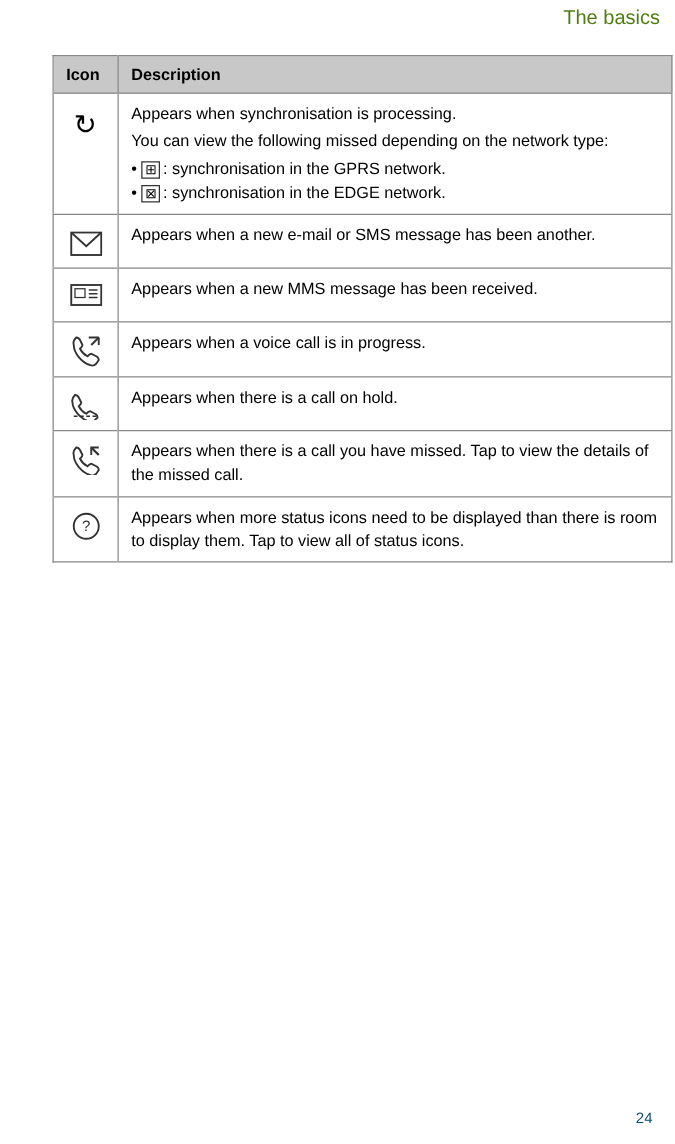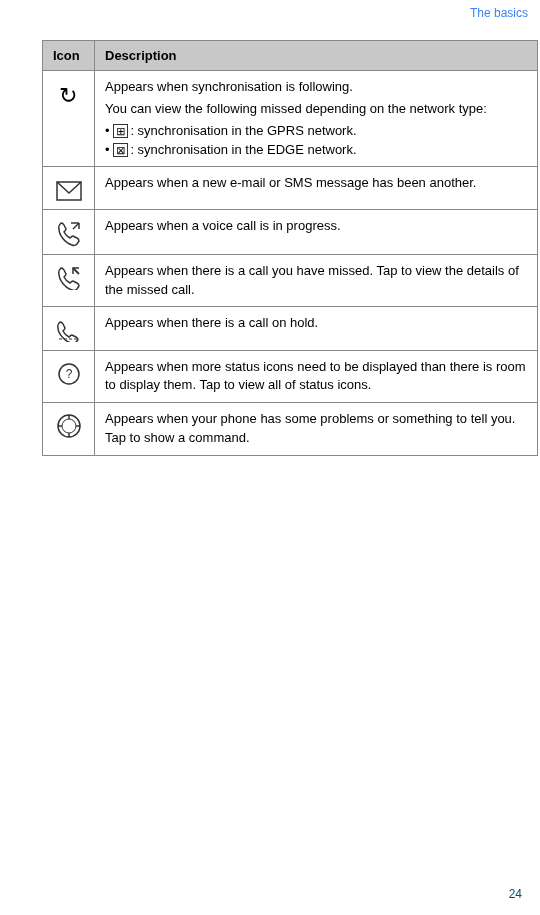--- a/index.html
+++ b/index.html
@@ -14,22 +14,22 @@
       background: #ffffff;
       font-family: Arial, sans-serif;
       font-size: 13px;
       color: #000000;
       position: relative;
     }
 
     .page-header {
       text-align: right;
       padding: 6px 12px 6px 0;
-      font-size: 12px;
-      color: #3b82f6;
+      font-size: 16px;
+      color: #4d7c0f;
       border-bottom: none;
     }
 
     .table-container {
       margin: 14px 2px 20px 18px;
       padding-left: 24px;
     }
 
     table {
       width: 100%;
@@ -109,21 +109,21 @@
         <th>Description</th>
       </tr>
     </thead>
     <tbody>
 
       <tr>
         <td class="icon-cell">
           <span style="font-size:22px; display:inline-block; transform: scaleX(-1);">↺</span>
         </td>
         <td class="desc-cell">
-          <div>Appears when synchronisation is following.</div>
+          <div>Appears when synchronisation is processing.</div>
           <div style="margin-top:3px;">You can view the following missed depending on the network type:</div>
           <ul class="bullet-list">
             <li><span style="border:1px solid #333; padding:0 2px; font-size:11px; margin-right:2px;">⊞</span>: synchronisation in the GPRS network.</li>
             <li><span style="border:1px solid #333; padding:0 2px; font-size:11px; margin-right:2px;">⊠</span>: synchronisation in the EDGE network.</li>
           </ul>
         </td>
       </tr>
 
 
       <tr>
@@ -133,20 +133,36 @@
               <rect x="1" y="1" width="24" height="18" fill="none" stroke="#333" stroke-width="1.5"></rect>
               <polyline points="1,1 13,12 25,1" fill="none" stroke="#333" stroke-width="1.5"></polyline>
             </svg>
           </span>
         </td>
         <td class="desc-cell">
           <div>Appears when a new e-mail or SMS message has been another.</div>
         </td>
       </tr>
 
+      <tr>
+        <td class="icon-cell">
+          <span>
+            <svg width="26" height="22" viewBox="0 0 26 22" style="vertical-align:middle;">
+              <rect x="1" y="1" width="24" height="16" fill="none" stroke="#333" stroke-width="1.5"></rect>
+              <rect x="4" y="4" width="8" height="7" fill="none" stroke="#333" stroke-width="1"></rect>
+              <line x1="15" y1="5" x2="22" y2="5" stroke="#333" stroke-width="1.2"></line>
+              <line x1="15" y1="8" x2="22" y2="8" stroke="#333" stroke-width="1.2"></line>
+              <line x1="15" y1="11" x2="22" y2="11" stroke="#333" stroke-width="1.2"></line>
+            </svg>
+          </span>
+        </td>
+        <td class="desc-cell">
+          <div>Appears when a new MMS message has been received.</div>
+        </td>
+      </tr>
 
       <tr>
         <td class="icon-cell">
           <span>
             <svg width="24" height="26" viewBox="0 0 24 26" style="vertical-align:middle;">
               <path d="M4,2 C4,2 6,2 7,4 L9,8 C9,9 8,10 7,11 C8,13 11,16 13,17 C14,16 15,15 16,15 L20,17 C22,18 22,20 22,20 L20,23 C19,24 17,25 15,24 C8,22 2,14 2,8 C1,5 3,3 4,2 Z" fill="none" stroke="#333" stroke-width="1.5"></path>
               <line x1="14" y1="2" x2="22" y2="2" stroke="#333" stroke-width="1.5"></line>
               <line x1="22" y1="2" x2="22" y2="8" stroke="#333" stroke-width="1.5"></line>
               <line x1="22" y1="2" x2="16" y2="8" stroke="#333" stroke-width="1.5"></line>
             </svg>
@@ -154,75 +170,58 @@
         </td>
         <td class="desc-cell">
           <div>Appears when a voice call is in progress.</div>
         </td>
       </tr>
 
 
       <tr>
         <td class="icon-cell">
           <span>
+            <svg width="26" height="22" viewBox="0 0 26 22" style="vertical-align:middle;">
+              <path d="M4,2 C4,2 6,2 7,4 L9,8 C9,9 8,10 7,11 C8,13 11,16 13,17 C14,16 15,15 16,15 L20,17 C22,18 22,20 22,20 L20,22 C19,23 17,24 15,23 C8,21 2,13 2,8 C1,5 3,3 4,2 Z" fill="none" stroke="#333" stroke-width="1.5"></path>
+              <line x1="3" y1="19" x2="22" y2="19" stroke="#333" stroke-width="1.2" stroke-dasharray="3,2"></line>
+            </svg>
+          </span>
+        </td>
+        <td class="desc-cell">
+          <div>Appears when there is a call on hold.</div>
+        </td>
+      </tr>
+
+      <tr>
+        <td class="icon-cell">
+          <span>
             <svg width="24" height="24" viewBox="0 0 24 24" style="vertical-align:middle;">
               <path d="M4,2 C4,2 6,2 7,4 L9,8 C9,9 8,10 7,11 C8,13 11,16 13,17 C14,16 15,15 16,15 L20,17 C22,18 22,20 22,20 L20,23 C19,24 17,25 15,24 C8,22 2,14 2,8 C1,5 3,3 4,2 Z" fill="none" stroke="#333" stroke-width="1.5"></path>
               <line x1="16" y1="2" x2="22" y2="8" stroke="#333" stroke-width="1.8"></line>
               <polyline points="16,8 16,2 22,2" fill="none" stroke="#333" stroke-width="1.5"></polyline>
             </svg>
           </span>
         </td>
         <td class="desc-cell">
           <div>Appears when there is a call you have missed. Tap to view the details of the missed call.</div>
         </td>
       </tr>
 
       <tr>
         <td class="icon-cell">
           <span>
-            <svg width="26" height="22" viewBox="0 0 26 22" style="vertical-align:middle;">
-              <path d="M4,2 C4,2 6,2 7,4 L9,8 C9,9 8,10 7,11 C8,13 11,16 13,17 C14,16 15,15 16,15 L20,17 C22,18 22,20 22,20 L20,22 C19,23 17,24 15,23 C8,21 2,13 2,8 C1,5 3,3 4,2 Z" fill="none" stroke="#333" stroke-width="1.5"></path>
-              <line x1="3" y1="19" x2="22" y2="19" stroke="#333" stroke-width="1.2" stroke-dasharray="3,2"></line>
-            </svg>
-          </span>
-        </td>
-        <td class="desc-cell">
-          <div>Appears when there is a call on hold.</div>
-        </td>
-      </tr>
-
-      <tr>
-        <td class="icon-cell">
-          <span>
             <svg width="24" height="24" viewBox="0 0 24 24" style="vertical-align:middle;">
               <circle cx="12" cy="12" r="10" fill="none" stroke="#333" stroke-width="1.5"></circle>
               <text x="12" y="16" text-anchor="middle" font-size="12" fill="#333">?</text>
             </svg>
           </span>
         </td>
         <td class="desc-cell">
           <div>Appears when more status icons need to be displayed than there is room to display them. Tap to view all of status icons.</div>
         </td>
       </tr>
 
-      <tr>
-        <td class="icon-cell">
-          <span>
-            <svg width="26" height="26" viewBox="0 0 26 26" style="vertical-align:middle;">
-              <circle cx="13" cy="13" r="11" fill="none" stroke="#333" stroke-width="1.5"></circle>
-              <circle cx="13" cy="13" r="7" fill="none" stroke="#333" stroke-width="1"></circle>
-              <line x1="13" y1="2" x2="13" y2="6" stroke="#333" stroke-width="1.5"></line>
-              <line x1="13" y1="20" x2="13" y2="24" stroke="#333" stroke-width="1.5"></line>
-              <line x1="2" y1="13" x2="6" y2="13" stroke="#333" stroke-width="1.5"></line>
-              <line x1="20" y1="13" x2="24" y2="13" stroke="#333" stroke-width="1.5"></line>
-            </svg>
-          </span>
-        </td>
-        <td class="desc-cell">
-          <div>Appears when your phone has some problems or something to tell you. Tap to show a command.</div>
-        </td>
-      </tr>
 
     </tbody>
   </table>
 </div>
 
 <div class="page-number">24</div>
 
 </body></html>

